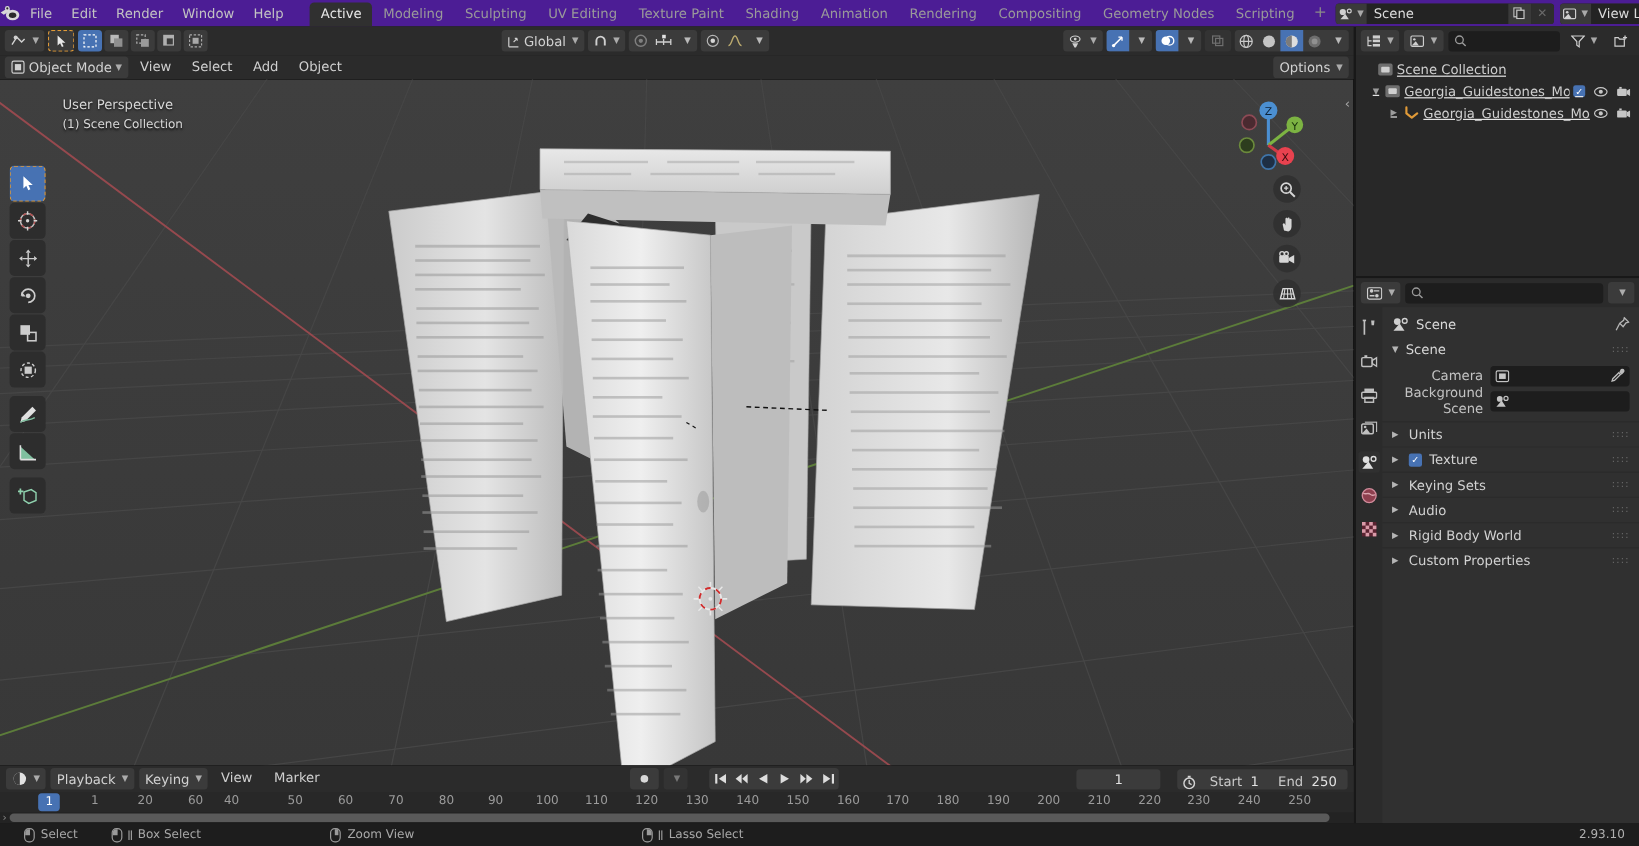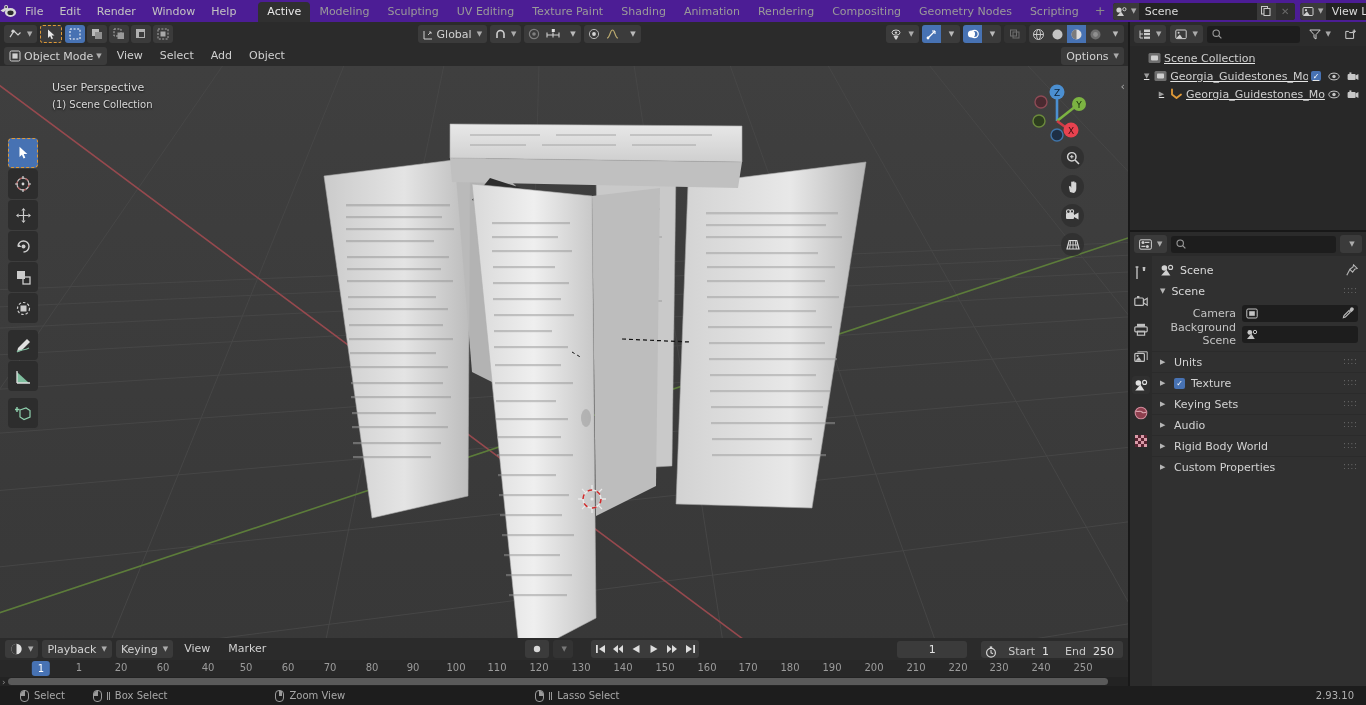--- a/index.html
+++ b/index.html
@@ -1107,21 +1107,21 @@
         <span class="lbl">End</span>
         <span class="val">250</span>
       </div>
     </div>
 
     <div class="tl-ruler">
       <span class="playhead" style="left:41px">1</span>
       <span class="tk" style="left:79px">1</span>
       <span class="tk" style="left:121px">20</span>
       <span class="tk" style="left:163px">60</span>
-      <span class="tk" style="left:208px">40</span>
+      <span class="tk" style="left:193px">40</span>
       <span class="tk" style="left:246px">50</span>
       <span class="tk" style="left:288px">60</span>
       <span class="tk" style="left:330px">70</span>
       <span class="tk" style="left:372px">80</span>
       <span class="tk" style="left:413px">90</span>
       <span class="tk" style="left:456px">100</span>
       <span class="tk" style="left:497px">110</span>
       <span class="tk" style="left:539px">120</span>
       <span class="tk" style="left:581px">130</span>
       <span class="tk" style="left:623px">140</span>

